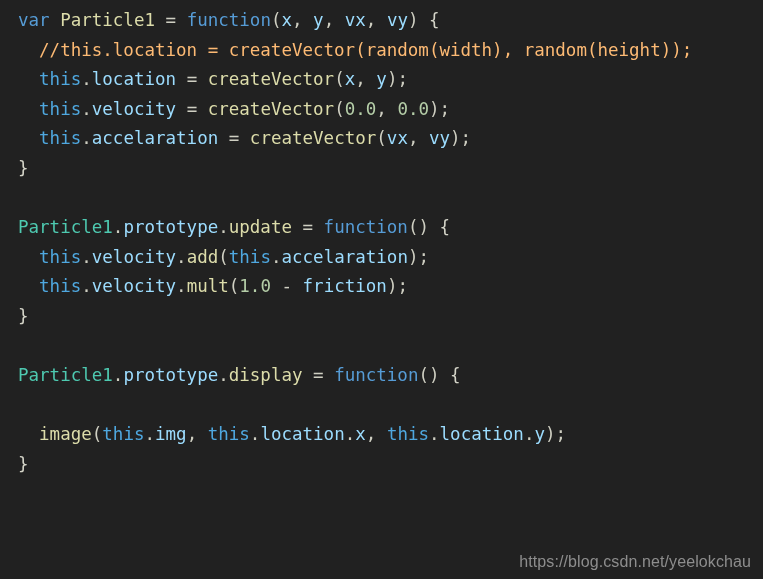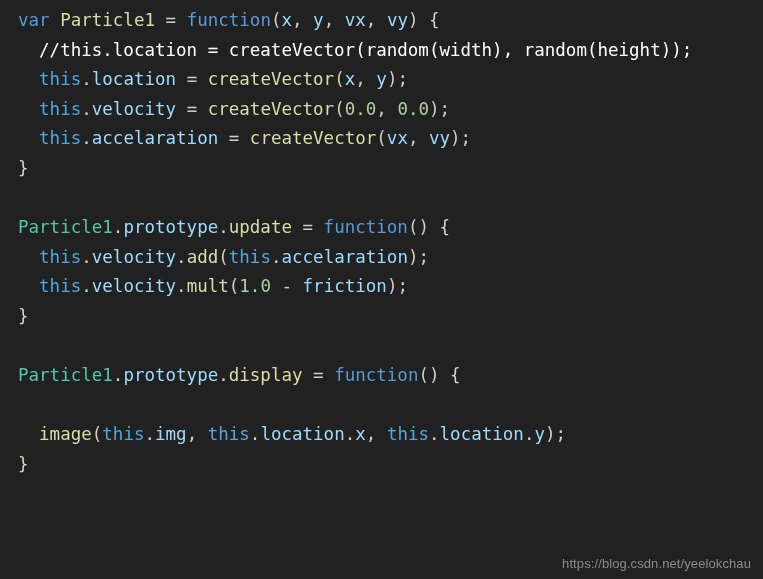--- a/index.html
+++ b/index.html
@@ -32,31 +32,31 @@
     padding-left: 14px;
     letter-spacing: 0px;
   }
   
   .t-keyword   { color: #569cd6; }
   .t-this      { color: #4fa8e0; }
   .t-func      { color: #dcdcaa; }
   .t-prop      { color: #9cdcfe; }
   .t-class     { color: #4ec9b0; }
   .t-num       { color: #b5cea8; }
-  .t-comment   { color: #ffffff; }
+  .t-comment   { color: #fdba74; }
   .t-punct     { color: #cfcfc2; }
   .t-brace     { color: #d4d4c8; }
   .t-plain     { color: #d4d4d4; }
 
   #watermark {
     position: absolute;
     right: 12px;
     bottom: 8px;
     font-family: "Liberation Sans", sans-serif;
-    font-size: 13px;
+    font-size: 16px;
     color: #8d8d8d;
     letter-spacing: 0.1px;
     white-space: nowrap;
   }
 </style>
 </head>
 <body>
 
 <div id="screenshot" style="background: rgb(33, 33, 33);">
   <div id="code-editor" style="background: rgb(33, 33, 33);">

